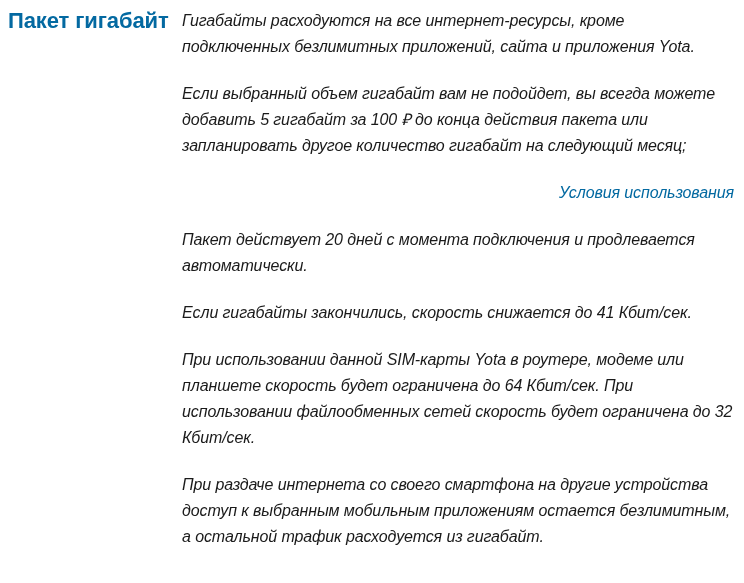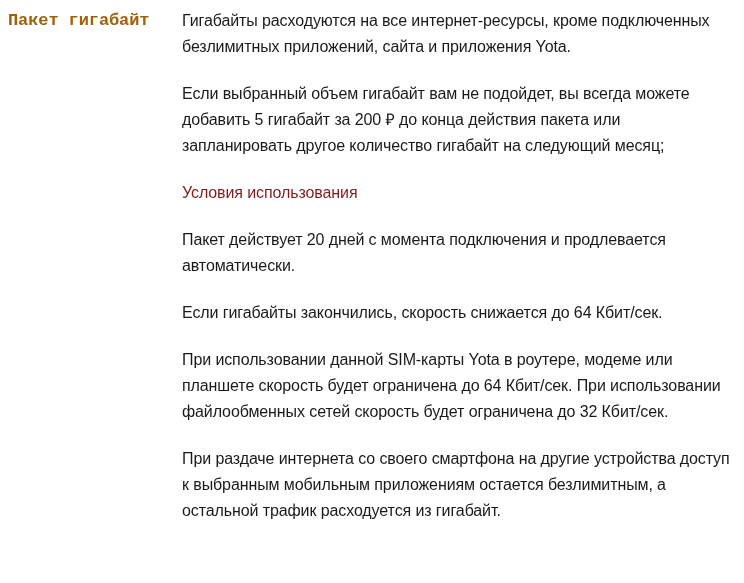--- a/index.html
+++ b/index.html
@@ -11,50 +11,51 @@
     font-family: "Liberation Sans", sans-serif;
   }
   .terms-row {
     display: flex;
     align-items: flex-start;
     padding: 8px 8px 0 8px;
     width: 744px;
   }
   .row-label {
     flex: 0 0 174px;
-    font-size: 17px;
+    font-size: 22px;
     font-weight: 700;
     line-height: 26px;
-    color: #a16207;
+    color: #0369a1;
     letter-spacing: -0.1px;
-    font-family: Liberation Mono, monospace;
   }
   .row-content {
     flex: 1 1 auto;
     max-width: 552px;
     color: #1a1a1a;
   }
   .row-content p {
     font-size: 16px;
     line-height: 26px;
     letter-spacing: -0.1px;
     margin-bottom: 21px;
     color: #1a1a1a;
+    font-style: italic;
   }
   .row-content p.muted {
-    color: #7f1d1d;
+    color: #0369a1;
+    text-align: right;
   }
 </style>
 </head>
 <body>
 
 <div class="terms-row">
   <div class="row-label">Пакет гигабайт</div>
   <div class="row-content">
     <p>Гигабайты расходуются на все интернет-ресурсы, кроме подключенных безлимитных приложений, сайта и приложения Yota.</p>
-    <p>Если выбранный объем гигабайт вам не подойдет, вы всегда можете добавить 5 гигабайт за 200 ₽ до конца действия пакета или запланировать другое количество гигабайт на следующий месяц;</p>
+    <p>Если выбранный объем гигабайт вам не подойдет, вы всегда можете добавить 5 гигабайт за 100 ₽ до конца действия пакета или запланировать другое количество гигабайт на следующий месяц;</p>
     <p class="muted">Условия использования</p>
     <p>Пакет действует 20 дней с момента подключения и продлевается автоматически.</p>
-    <p>Если гигабайты закончились, скорость снижается до 64 Кбит/сек.</p>
+    <p>Если гигабайты закончились, скорость снижается до 41 Кбит/сек.</p>
     <p>При использовании данной SIM-карты Yota в роутере, модеме или планшете скорость будет ограничена до 64 Кбит/сек. При использовании файлообменных сетей скорость будет ограничена до 32 Кбит/сек.</p>
     <p>При раздаче интернета со своего смартфона на другие устройства доступ к выбранным мобильным приложениям остается безлимитным, а остальной трафик расходуется из гигабайт.</p>
   </div>
 </div>
 
 </body></html>

